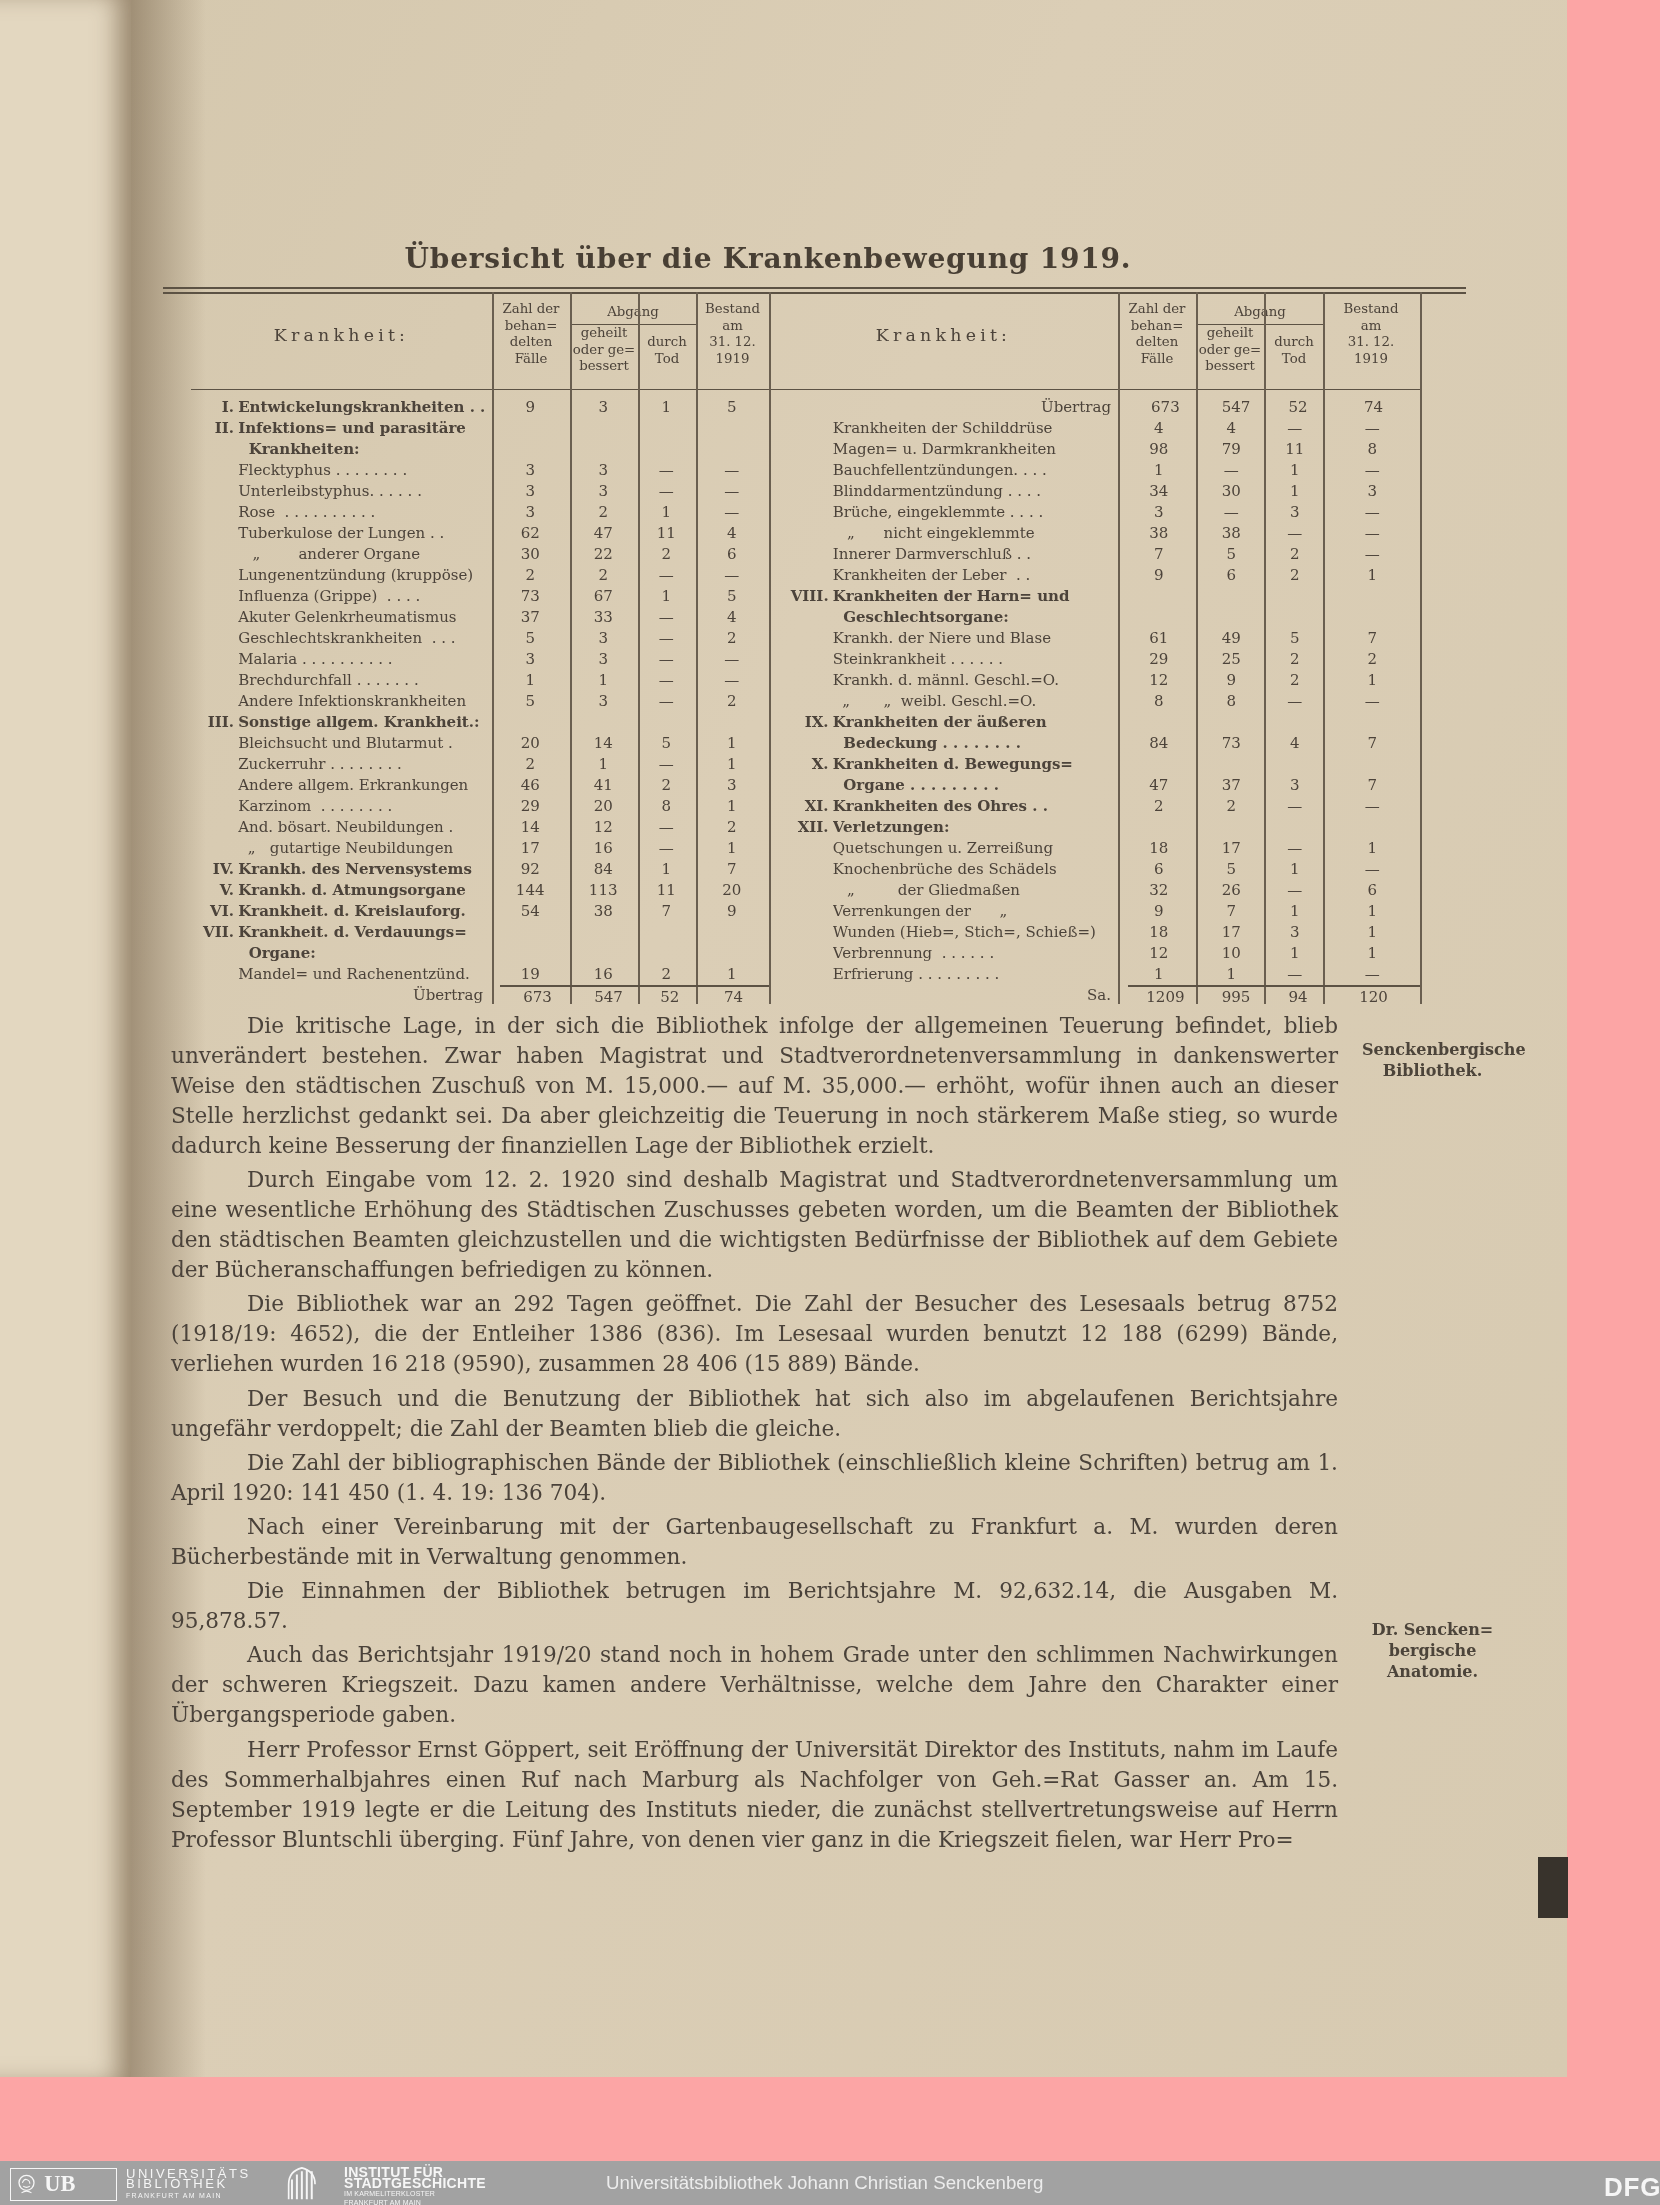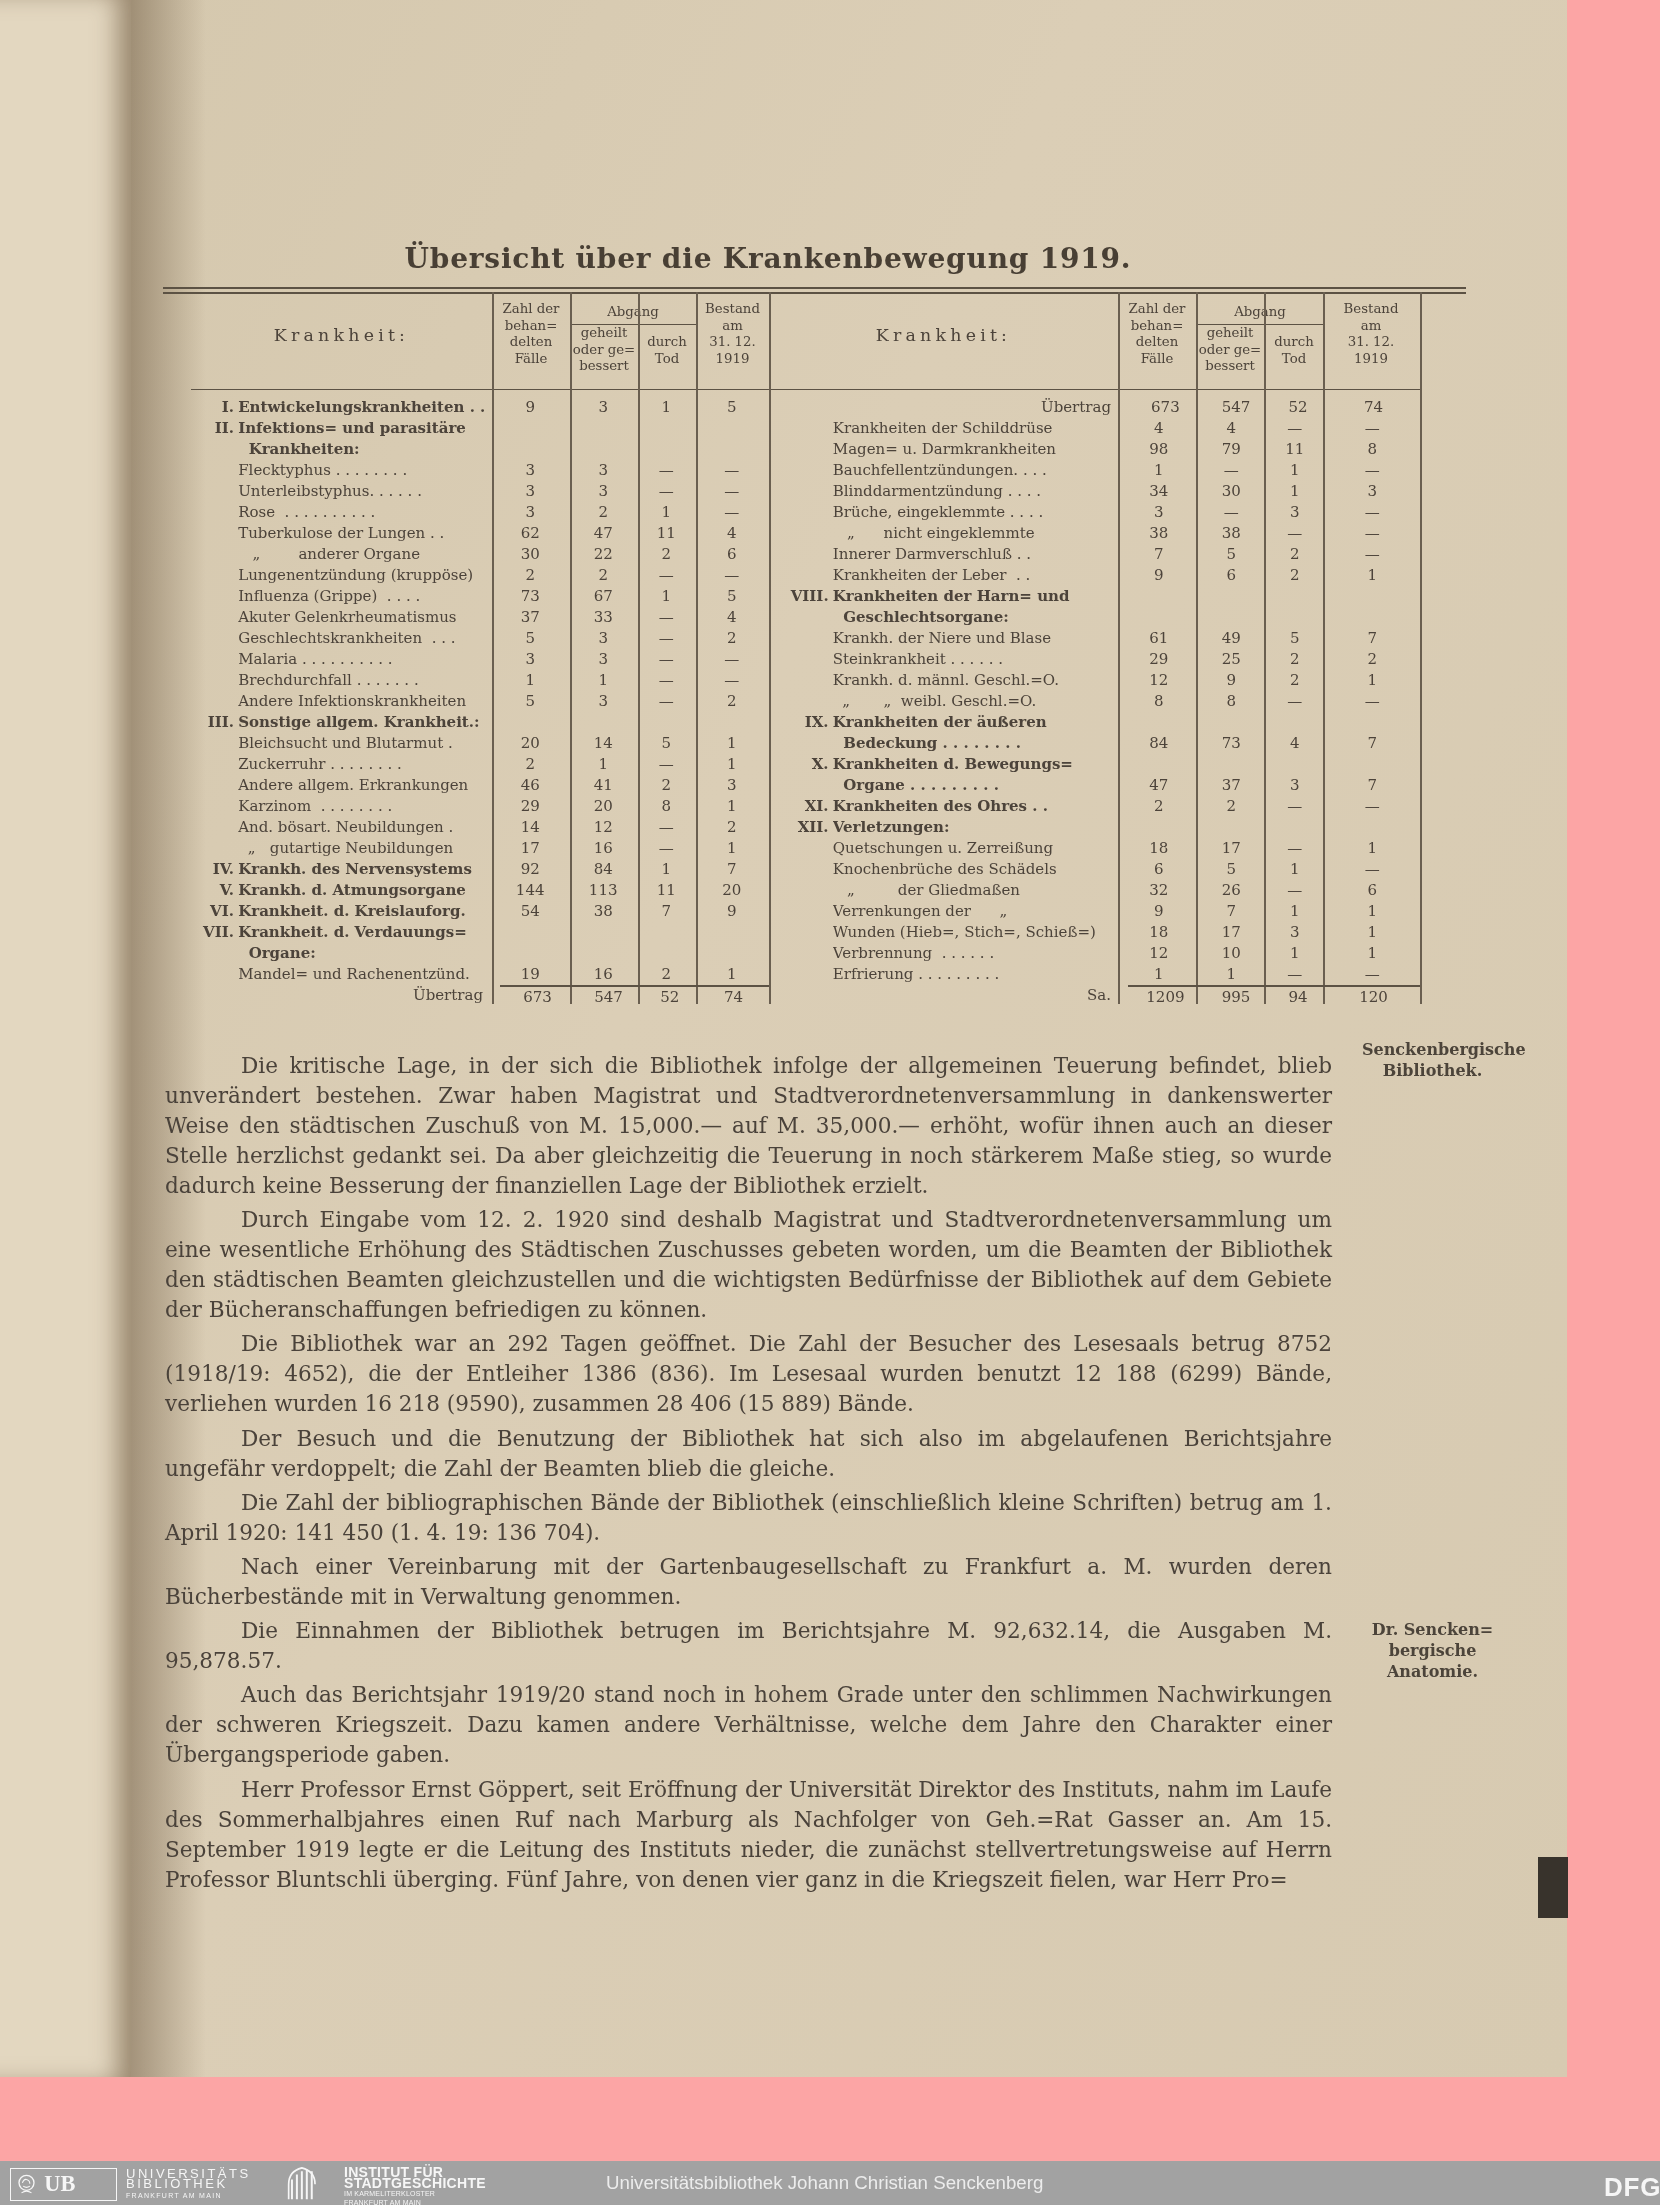--- a/index.html
+++ b/index.html
@@ -48,21 +48,21 @@
   #right-rows .label{width:289px;}
   #right-rows .val:nth-of-type(3){width:78px;}
   #right-rows .val:nth-of-type(4){width:68px;}
   #right-rows .val:nth-of-type(5){width:60px;}
   #right-rows .val:nth-of-type(6){width:96px;}
   .t-row.sect .label,.t-row.sect .num{font-weight:bold;}
   .t-row.ralign .label,.t-row.total .label{text-align:right;padding-right:16.6px;}
   .t-row.total .label{font-weight:normal;}
   .t-row.total .val{border-top:2.5px double #5c5244;}
   
-  #body-text{position:absolute;left:165px;top:1011px;width:1167px;color:#4a423a;margin-top:40px;}
+  #body-text{position:absolute;left:171px;top:1011px;width:1167px;color:#4a423a;}
   #body-text p{margin:0 0 4.2px 0;font-size:21.6px;line-height:30px;text-align:justify;
                text-indent:76px;}
   .margin-note{position:absolute;width:141px;text-align:center;font-size:16px;line-height:21px;
                font-weight:bold;color:#4c443a;white-space:pre-line;}
   #margin-note-1{left:1362px;top:1026px;margin-top:13px;}
   #margin-note-2{left:1362px;top:1619px;}
   
   #footer-bar{position:absolute;left:0;top:2161px;width:1661px;height:48px;background:#a2a2a2;
               font-family:"Liberation Sans", sans-serif;color:#f6f6f6;}
   #ub-logo{position:absolute;left:10px;top:6.6px;width:105px;height:31px;border:1.7px solid #f6f6f6;

